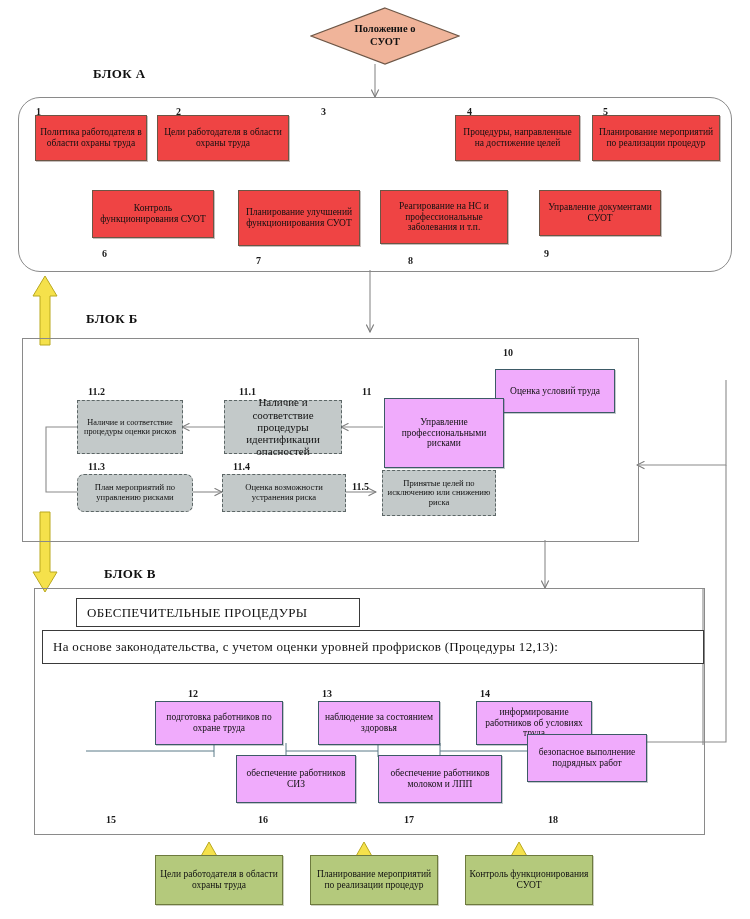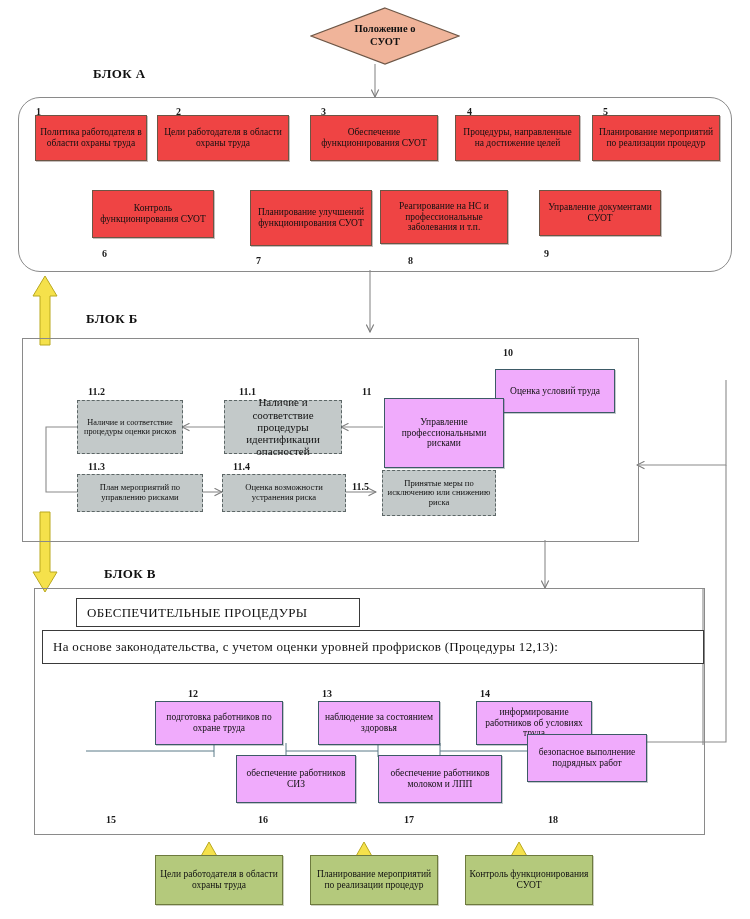--- a/index.html
+++ b/index.html
@@ -130,40 +130,37 @@
   <div class="node peach" style="left:35px;top:115px;width:112px;height:46px;">
     <span>Политика работодателя в области охраны труда</span>
   </div>
 
   <div class="num" style="left:176px;top:106px;">2</div>
   <div class="node peach" style="left:157px;top:115px;width:132px;height:46px;">
     <span>Цели работодателя в области охраны труда</span>
   </div>
 
   <div class="num" style="left:321px;top:106px;">3</div>
-  <div class="node peach" style="left:310px;top:115px;width:128px;height:46px;">
-    <span>Обеспечение функционирования СУОТ</span>
-  </div>
 
   <div class="num" style="left:467px;top:106px;">4</div>
   <div class="node peach" style="left:455px;top:115px;width:125px;height:46px;">
     <span>Процедуры, направленные на достижение целей</span>
   </div>
 
   <div class="num" style="left:603px;top:106px;">5</div>
   <div class="node peach" style="left:592px;top:115px;width:128px;height:46px;">
     <span>Планирование мероприятий по реализации процедур</span>
   </div>
 
   <div class="node peach" style="left:92px;top:190px;width:122px;height:48px;">
     <span>Контроль функционирования СУОТ</span>
   </div>
   <div class="num" style="left:102px;top:248px;">6</div>
 
-  <div class="node peach" style="left:238px;top:190px;width:122px;height:56px;margin-left:12px;">
+  <div class="node peach" style="left:238px;top:190px;width:122px;height:56px;">
     <span>Планирование улучшений функционирования СУОТ</span>
   </div>
   <div class="num" style="left:256px;top:255px;">7</div>
 
   <div class="node peach" style="left:380px;top:190px;width:128px;height:54px;">
     <span>Реагирование на НС и профессиональные заболевания и т.п.</span>
   </div>
   <div class="num" style="left:408px;top:255px;">8</div>
 
   <div class="node peach" style="left:539px;top:190px;width:122px;height:46px;">
@@ -189,32 +186,32 @@
   <div class="node grey" style="left:224px;top:400px;width:118px;height:54px;">
     <span style="font-size:11px;">Наличие и соответствие процедуры идентификации опасностей</span>
   </div>
 
   <div class="num" style="left:88px;top:386px;">11.2</div>
   <div class="node grey" style="left:77px;top:400px;width:106px;height:54px;">
     <span style="font-size:8.3px;">Наличие и соответствие процедуры оценки рисков</span>
   </div>
 
   <div class="num" style="left:88px;top:461px;">11.3</div>
-  <div class="node grey" style="left:77px;top:474px;width:126px;height:38px;">
+  <div class="node grey" style="left:77px;top:474px;width:116px;height:38px;border-radius:7px;">
     <span style="font-size:8.6px;">План мероприятий по управлению рисками</span>
   </div>
 
   <div class="num" style="left:233px;top:461px;">11.4</div>
   <div class="node grey" style="left:222px;top:474px;width:124px;height:38px;">
     <span style="font-size:8.6px;">Оценка возможности устранения риска</span>
   </div>
 
   <div class="num" style="left:352px;top:481px;">11.5</div>
   <div class="node grey" style="left:382px;top:470px;width:114px;height:46px;">
-    <span style="font-size:8.6px;">Принятые меры по исключению или снижению риска</span>
+    <span style="font-size:8.6px;">Принятые целей по исключению или снижению риска</span>
   </div>
 
   <div class="blocktitle" style="left:104px;top:566px;">БЛОК В</div>
   <div class="sqbox" style="left:34px;top:588px;width:669px;height:245px;"></div>
 
   <div class="hdrbar big" style="left:76px;top:598px;width:272px;height:27px;">
     <span>ОБЕСПЕЧИТЕЛЬНЫЕ ПРОЦЕДУРЫ</span>
   </div>
 
   <div class="hdrbar" style="left:42px;top:630px;width:650px;height:32px;font-size:13px;">

